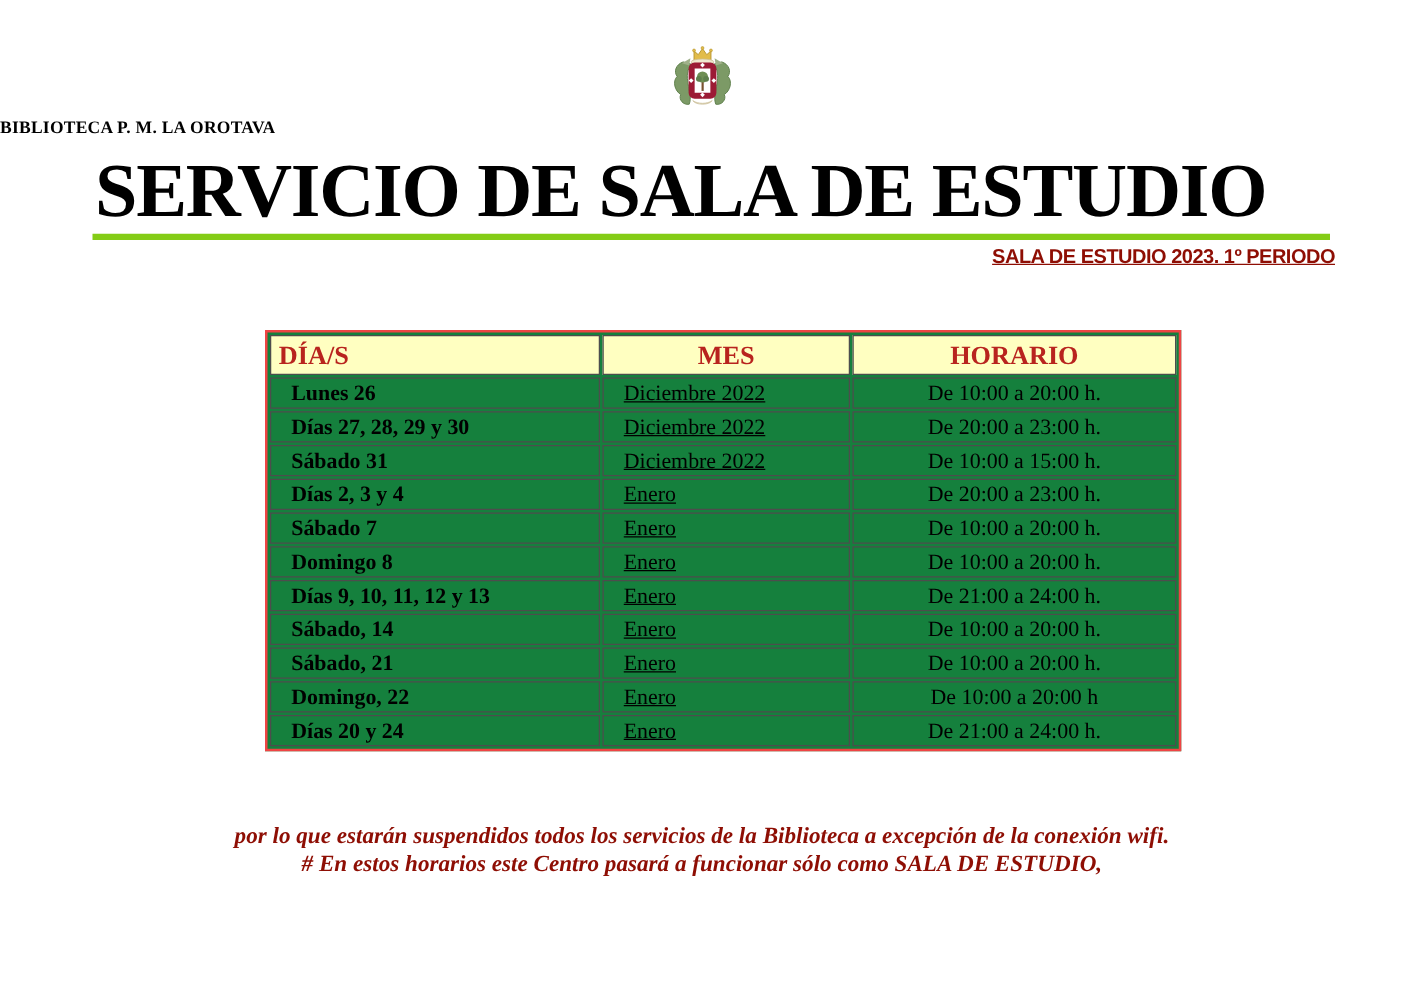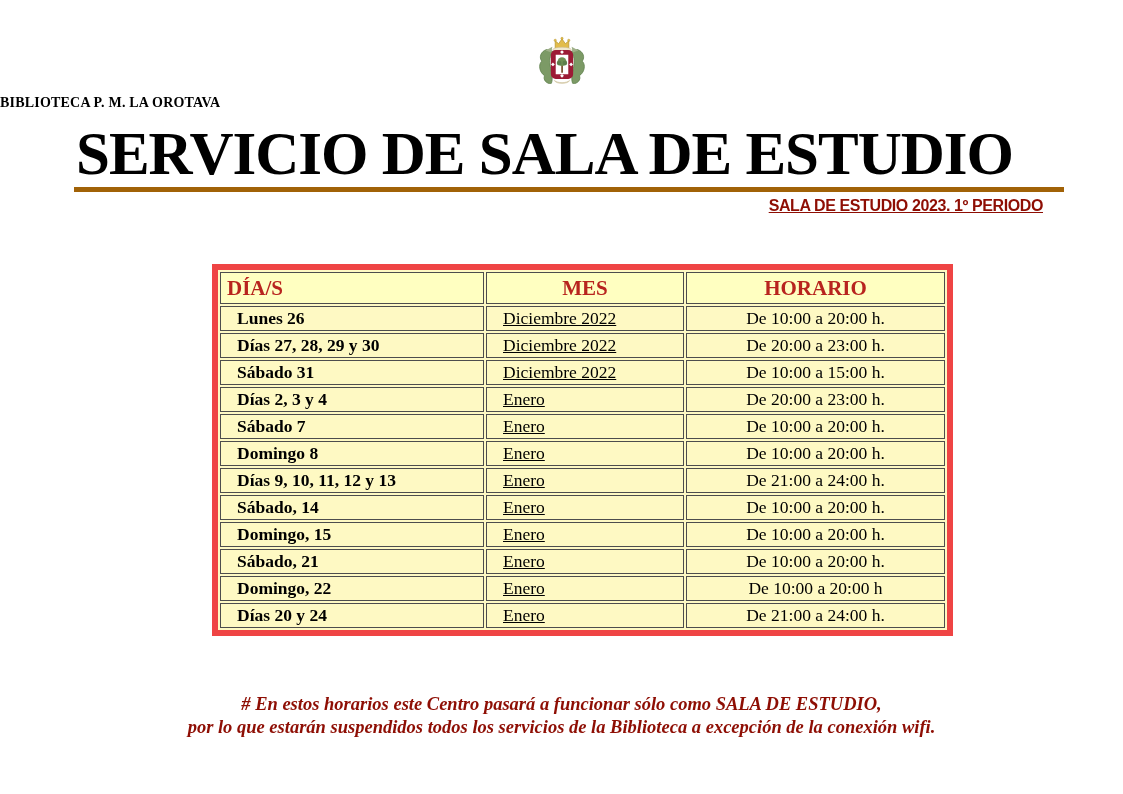--- a/index.html
+++ b/index.html
@@ -40,47 +40,47 @@
   
   .title {
     margin: 12px 0 0 74px;
     width: 988px;
     font-family: "Liberation Serif", serif;
     font-weight: bold;
     font-size: 61px;
     line-height: 1.0;
     letter-spacing: -1px;
     white-space: nowrap;
-    border-bottom: 5px solid #a16207;
+    border-bottom: 5px solid #84cc16;
     padding: 0 0 3px 2px;
   }
 
   
   .subtitle-row {
     text-align: right;
-    padding-right: 80px;
+    padding-right: 55px;
     margin-top: 5px;
   }
   .subtitle {
     font-family: "Liberation Sans", sans-serif;
     font-weight: bold;
     font-size: 16px;
     letter-spacing: -0.4px;
     color: #8E0E04;
     text-decoration: underline;
   }
 
   
   table.schedule {
     margin: 49px 0 0 212px;
     width: 699px;
     border-collapse: separate;
     border-spacing: 2px;
-    border: 6px solid #ef4444;
-    background: #fef9c3;
+    border: 2px solid #ef4444;
+    background: #15803d;
     table-layout: fixed;
   }
   table.schedule th, table.schedule td {
     border: 1px solid #4d4d4d;
     font-family: "Liberation Serif", serif;
     overflow: hidden;
     white-space: nowrap;
   }
   table.schedule th {
     background: #FFFFC1;
@@ -198,40 +198,35 @@
           <td class="col-dia">Días 9, 10, 11, 12 y 13</td>
           <td class="col-mes">Enero</td>
           <td class="col-hor">De 21:00 a 24:00 h.</td>
         </tr>
         <tr>
           <td class="col-dia">Sábado, 14</td>
           <td class="col-mes">Enero</td>
           <td class="col-hor">De 10:00 a 20:00 h.</td>
         </tr>
         <tr>
-          <td class="col-dia">Domingo, 15</td>
-          <td class="col-mes">Enero</td>
-          <td class="col-hor">De 10:00 a 20:00 h.</td>
-        </tr>
-        <tr>
           <td class="col-dia">Sábado, 21</td>
           <td class="col-mes">Enero</td>
           <td class="col-hor">De 10:00 a 20:00 h.</td>
         </tr>
         <tr>
           <td class="col-dia">Domingo, 22</td>
           <td class="col-mes">Enero</td>
           <td class="col-hor">De 10:00 a 20:00 h</td>
         </tr>
         <tr>
           <td class="col-dia">Días 20 y 24</td>
           <td class="col-mes">Enero</td>
           <td class="col-hor">De 21:00 a 24:00 h.</td>
         </tr>
       </tbody>
   </table>
 
   <div class="footnote">
+    <div>por lo que estarán suspendidos todos los servicios de la Biblioteca a excepción de la conexión wifi.</div>
     <div># En estos horarios este Centro pasará a funcionar sólo como SALA DE ESTUDIO,</div>
-    <div>por lo que estarán suspendidos todos los servicios de la Biblioteca a excepción de la conexión wifi.</div>
   </div>
 
 </div>
 
 </body></html>

